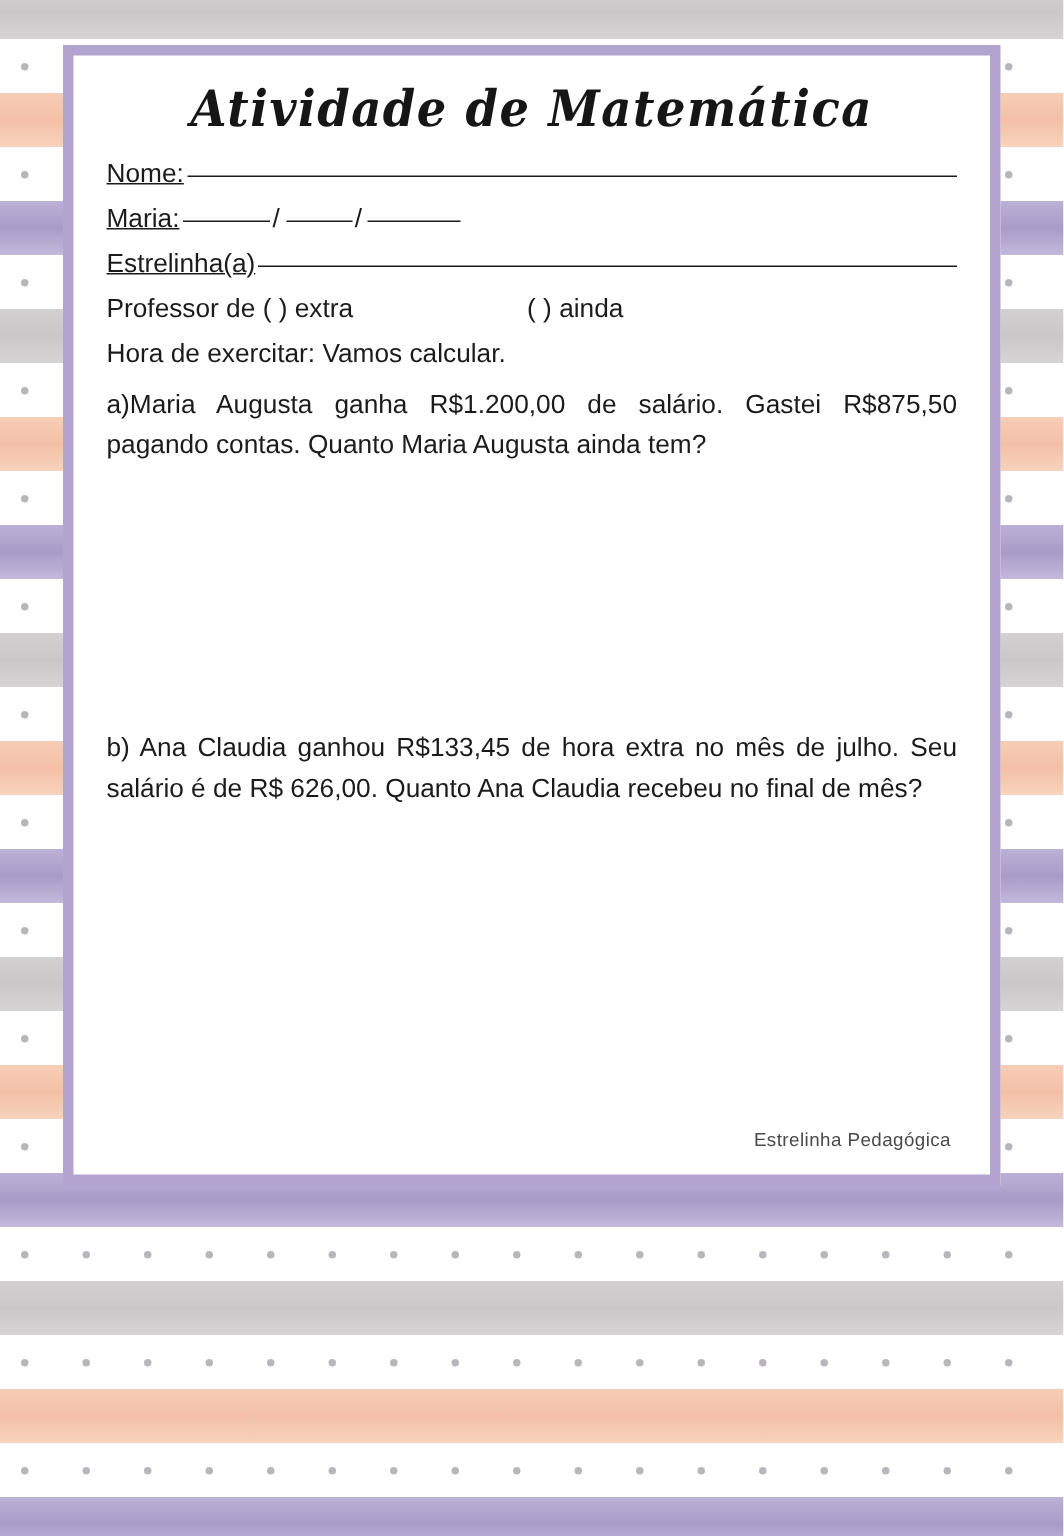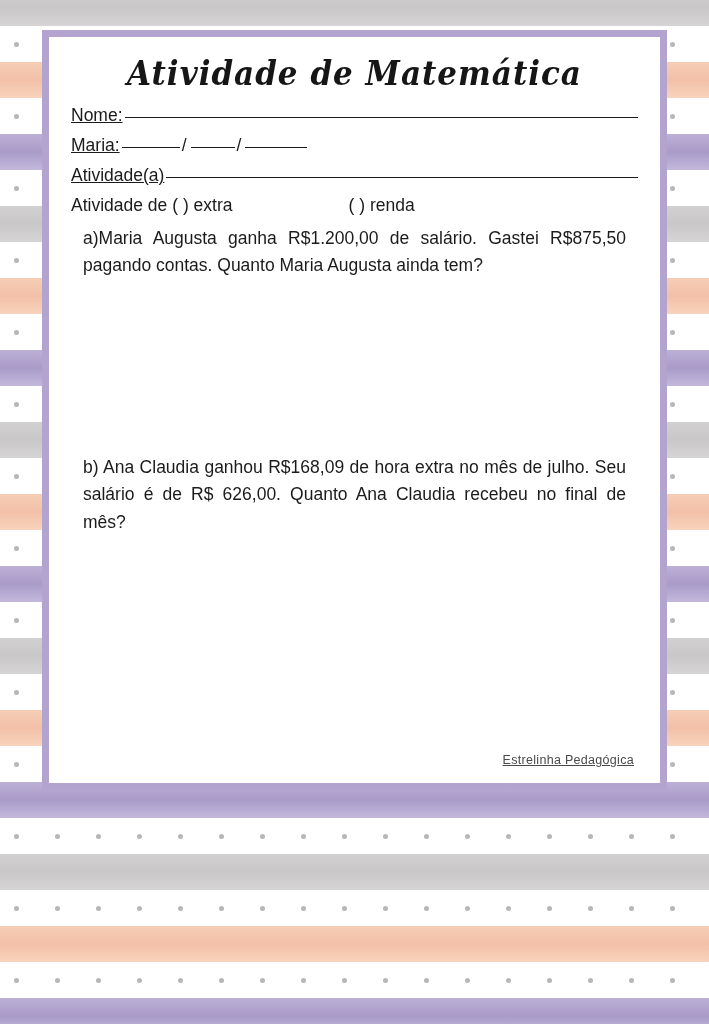--- a/index.html
+++ b/index.html
@@ -123,34 +123,33 @@
     color: #1b1b1b;
     margin: 0 0 10px 0;
   }
 
   .question {
     font-size: 17.5px;
     line-height: 1.55;
     color: #1b1b1b;
     text-align: justify;
     text-justify: inter-word;
-    margin: 12px;
+    margin: 0;
   }
   .q-a { margin-top: 2px; }
   .q-b { margin-top: 175px; }
   .q-c { margin-top: 148px; }
 
   .credit {
     position: absolute;
     right: 26px;
     bottom: 16px;
     font-size: 12.5px;
     color: #4a4a4a;
     letter-spacing: .3px;
-    text-decoration: underline;
   }
 </style>
 </head>
 <body>
 
 <div id="page">
 
   <div class="stripes" id="stripes">
       <div class="stripe gray" style="top: -10px;"></div>
       <div class="dotrow" style="top: 26px;">
@@ -449,32 +448,33 @@
         <span class="field-label">Maria:</span>
         <span class="rule short"></span>
         <span class="slash">/</span>
         <span class="rule tiny"></span>
         <span class="slash">/</span>
         <span class="rule med"></span>
         <span style="flex:1 1 auto"></span>
       </div>
 
       <div class="field-line">
-        <span class="field-label">Atividade(a)</span>
+        <span class="field-label">Estrelinha(a)</span>
         <span class="rule"></span>
       </div>
 
       <div class="opt-row">
-        <span>Atividade de</span>
+        <span>Professor de</span>
         <span>&nbsp;</span>
         <span>(   ) extra</span>
         <span class="opt-gap"></span>
-        <span>(   ) renda</span>
-      </div>
-
+        <span>(   ) ainda</span>
+      </div>
+
+      <div class="plain-line">Hora de exercitar: Vamos calcular.</div>
 
       <p class="question q-a">a)Maria Augusta ganha R$1.200,00 de salário. Gastei R$875,50 pagando contas. Quanto Maria Augusta ainda tem?</p>
-      <p class="question q-b">b) Ana Claudia ganhou R$168,09 de hora extra no mês de julho. Seu salário é de R$ 626,00. Quanto Ana Claudia recebeu no final de mês?</p>
+      <p class="question q-b">b) Ana Claudia ganhou R$133,45 de hora extra no mês de julho. Seu salário é de R$ 626,00. Quanto Ana Claudia recebeu no final de mês?</p>
 
       <div class="credit">Estrelinha Pedagógica</div>
     </div>
   </div>
 </div>
 
 </body></html>

